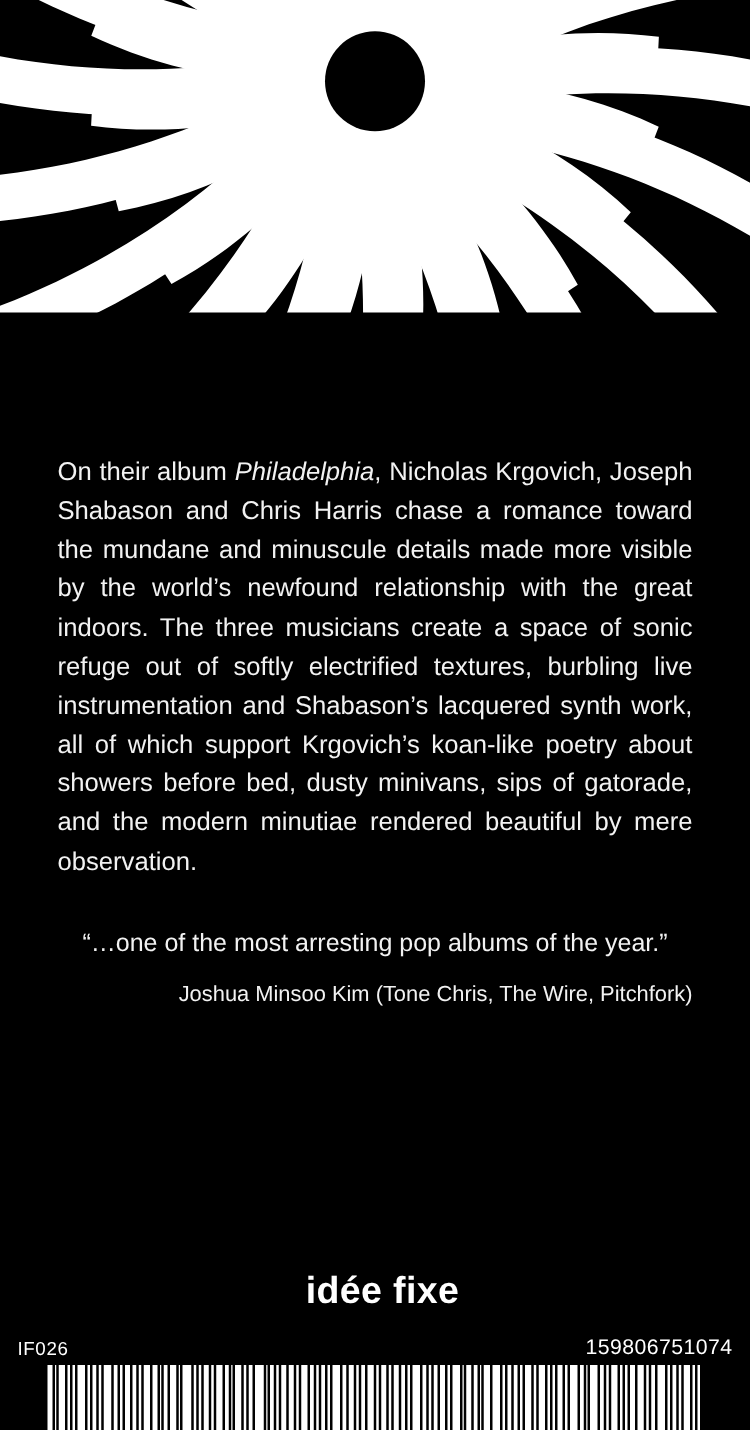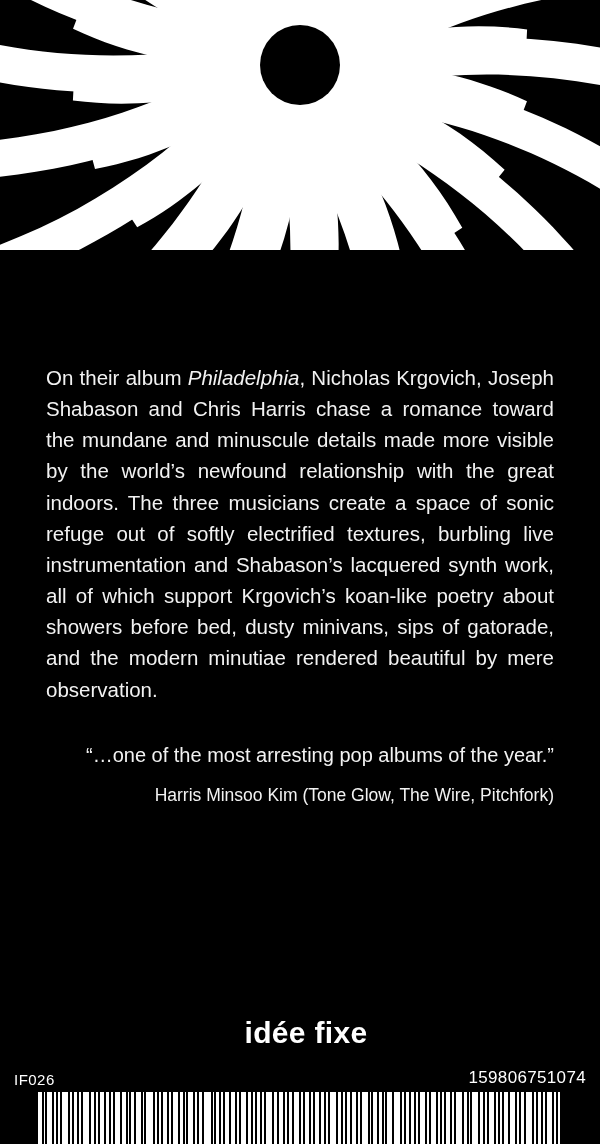--- a/index.html
+++ b/index.html
@@ -79,21 +79,21 @@
   }
   .blurb em {
     font-style: italic;
   }
   .pull-quote {
     margin: 36px 0 0 0;
     font-size: 20px;
     line-height: 1.4;
     color: #f2f2f2;
     font-weight: 300;
-    text-align: right;
+    text-align: center;
   }
   .attribution {
     margin: 16px 0 0 0;
     font-size: 17.5px;
     text-align: right;
     color: #f2f2f2;
     font-weight: 300;
   }
 
   
@@ -196,21 +196,21 @@
       </g>
 
       <rect x="0" y="250" width="600" height="70" fill="#000000"></rect>
     </svg>
   </div>
 
 
   <div class="copy">
     <p class="blurb"><span>On their album </span><em>Philadelphia</em><span>, Nicholas Krgovich, Joseph Shabason and Chris Harris chase a romance toward the mundane and minuscule details made more visible by the world’s newfound relationship with the great indoors. The three musicians create a space of sonic refuge out of softly electrified textures, burbling live instrumentation and Shabason’s lacquered synth work, all of which support Krgovich’s koan-like poetry about showers before bed, dusty minivans, sips of gatorade, and the modern minutiae rendered beautiful by mere observation.</span></p>
     <p class="pull-quote">“…one of the most arresting pop albums of the year.”</p>
-    <p class="attribution">Harris Minsoo Kim (Tone Glow, The Wire, Pitchfork)</p>
+    <p class="attribution">Joshua Minsoo Kim (Tone Chris, The Wire, Pitchfork)</p>
   </div>
 
   <div class="spacer"></div>
 
   <div class="label-logo">idée fixe</div>
 
   <div class="footer-row">
     <span class="catalog-number">IF026</span>
     <span class="upc-number">159806751074</span>
   </div>

